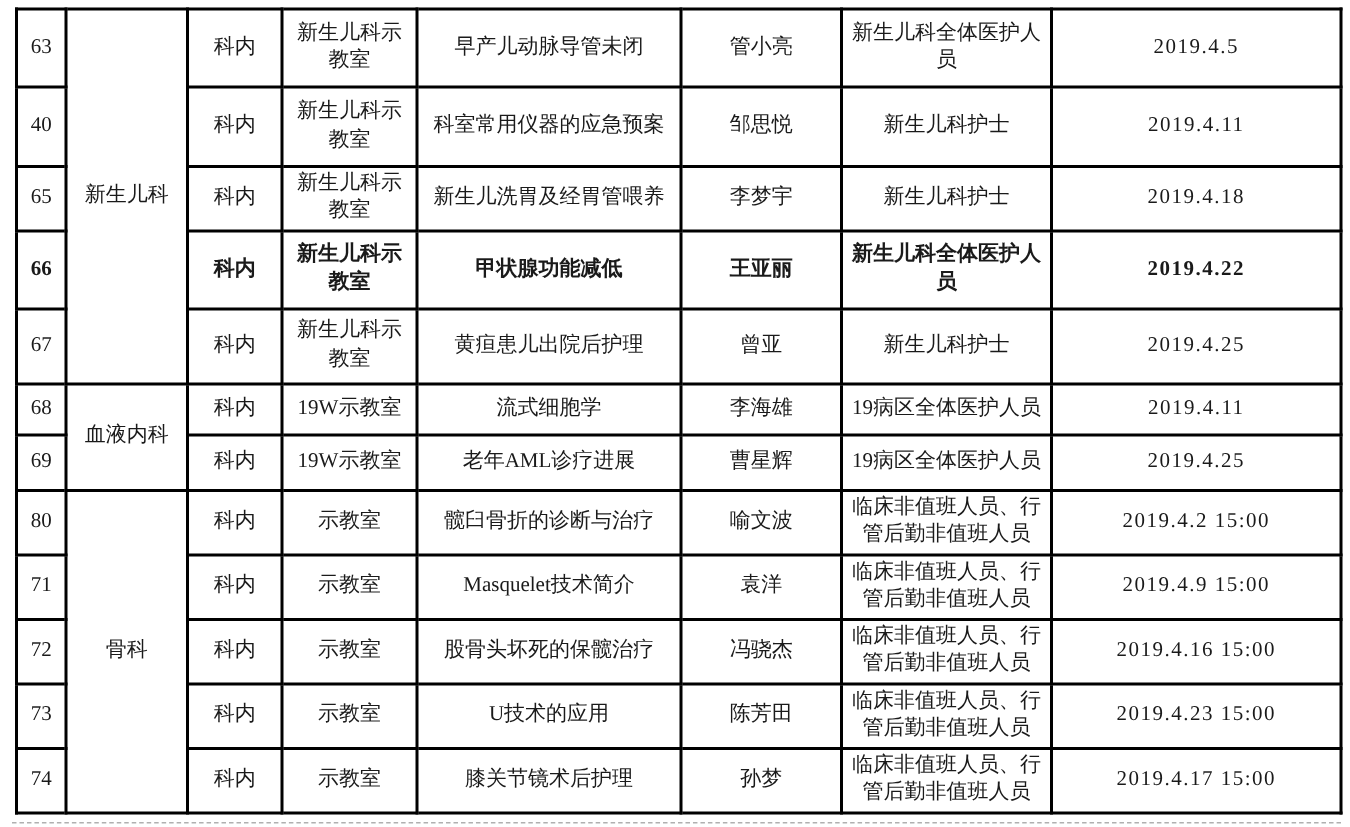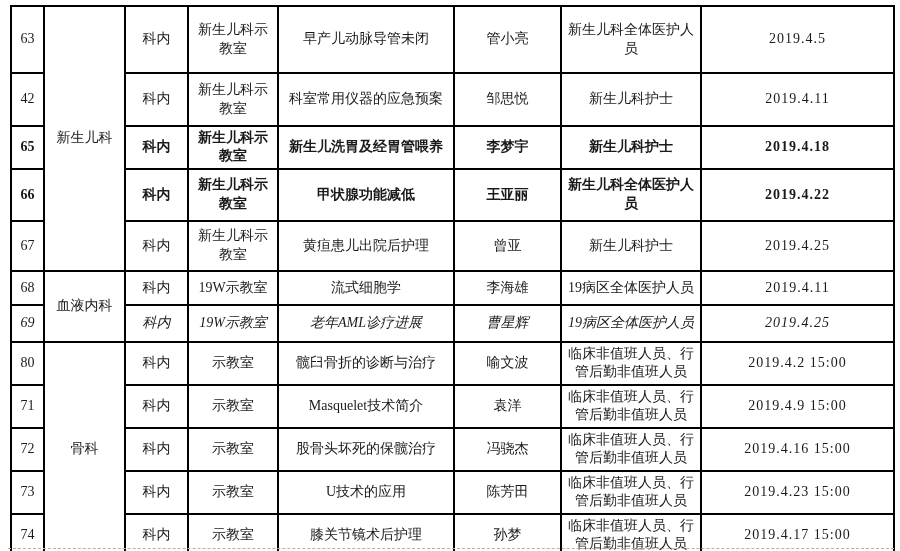--- a/index.html
+++ b/index.html
@@ -39,27 +39,27 @@
   }
   td.c-no { font-size: 13px; }
   td.c-date {
     text-align: left;
     padding-left: 5px;
     letter-spacing: 1px;
     word-break: normal;
     margin-left: 48px;
   }
   
-  tr:nth-child(1)  { height: 67px; }
+  tr:nth-child(1)  { height: 52px; }
   tr:nth-child(2)  { height: 53px; }
-  tr:nth-child(3)  { height: 38px; font-weight: bold; }
+  tr:nth-child(3)  { height: 38px; }
   tr:nth-child(4)  { height: 52px; font-weight: bold; }
   tr:nth-child(5)  { height: 50px; }
   tr:nth-child(6)  { height: 34px; }
-  tr:nth-child(7)  { height: 37px; font-style: italic; }
+  tr:nth-child(7)  { height: 37px; }
   tr:nth-child(8)  { height: 42px; }
   tr:nth-child(9)  { height: 42px; }
   tr:nth-child(10) { height: 42px; }
   tr:nth-child(11) { height: 43px; }
   tr:nth-child(12) { height: 34px; }
   .page-edge-line {
     position: absolute;
     left: 8px;
     top: 548px;
     width: 886px;
@@ -87,21 +87,21 @@
     <td class="c-no">63</td>
     <td rowspan="5">新生儿科</td>
           <td>科内</td>
     <td>新生儿科示教室</td>
     <td>早产儿动脉导管未闭</td>
     <td>管小亮</td>
     <td>新生儿科全体医护人员</td>
     <td class="c-date">2019.4.5</td>
   </tr>
         <tr>
-    <td class="c-no">42</td>
+    <td class="c-no">40</td>
     <td>科内</td>
     <td>新生儿科示教室</td>
     <td>科室常用仪器的应急预案</td>
     <td>邹思悦</td>
     <td>新生儿科护士</td>
     <td class="c-date">2019.4.11</td>
   </tr>
         <tr>
     <td class="c-no">65</td>
     <td>科内</td>

